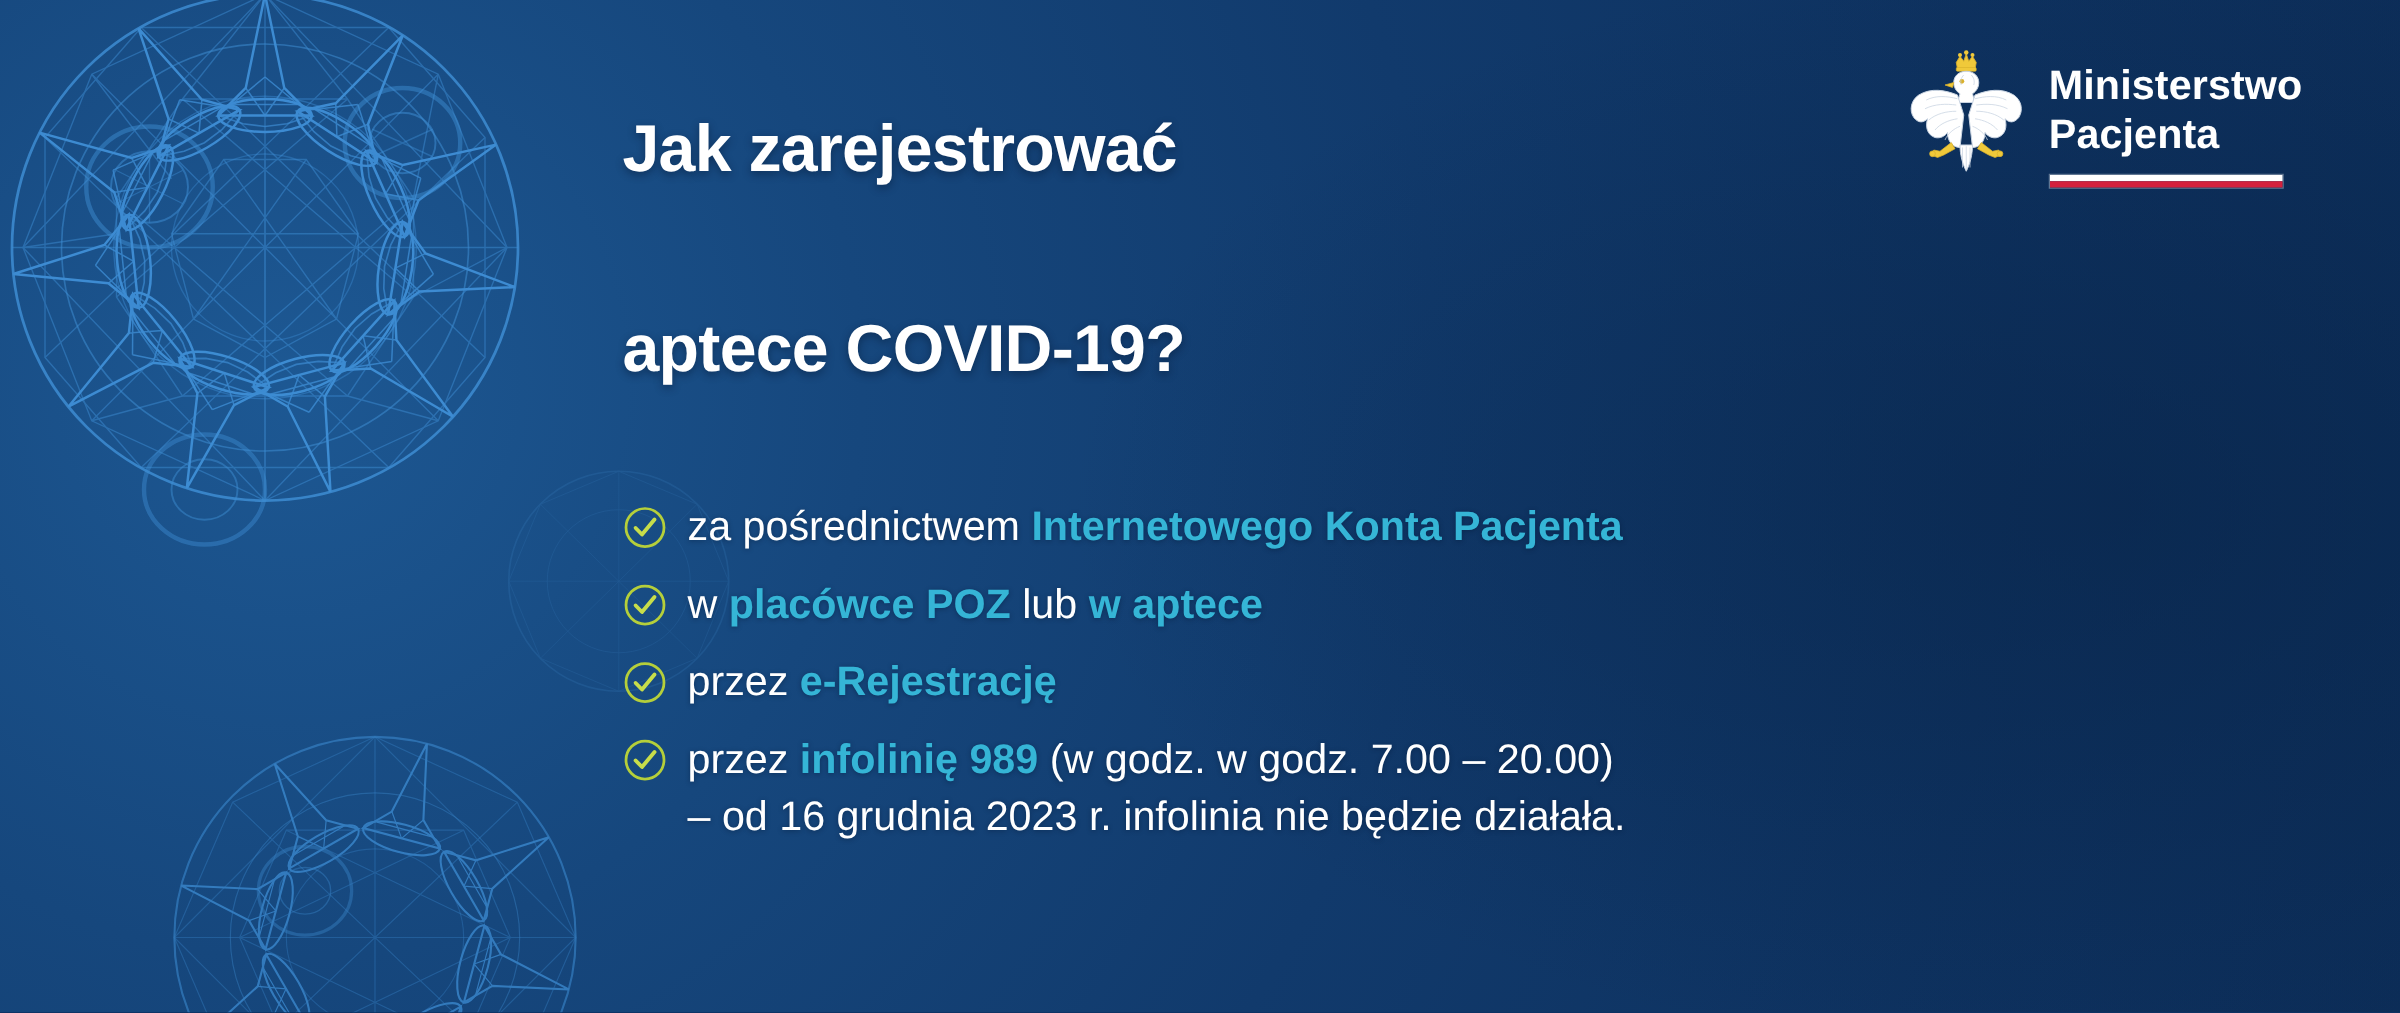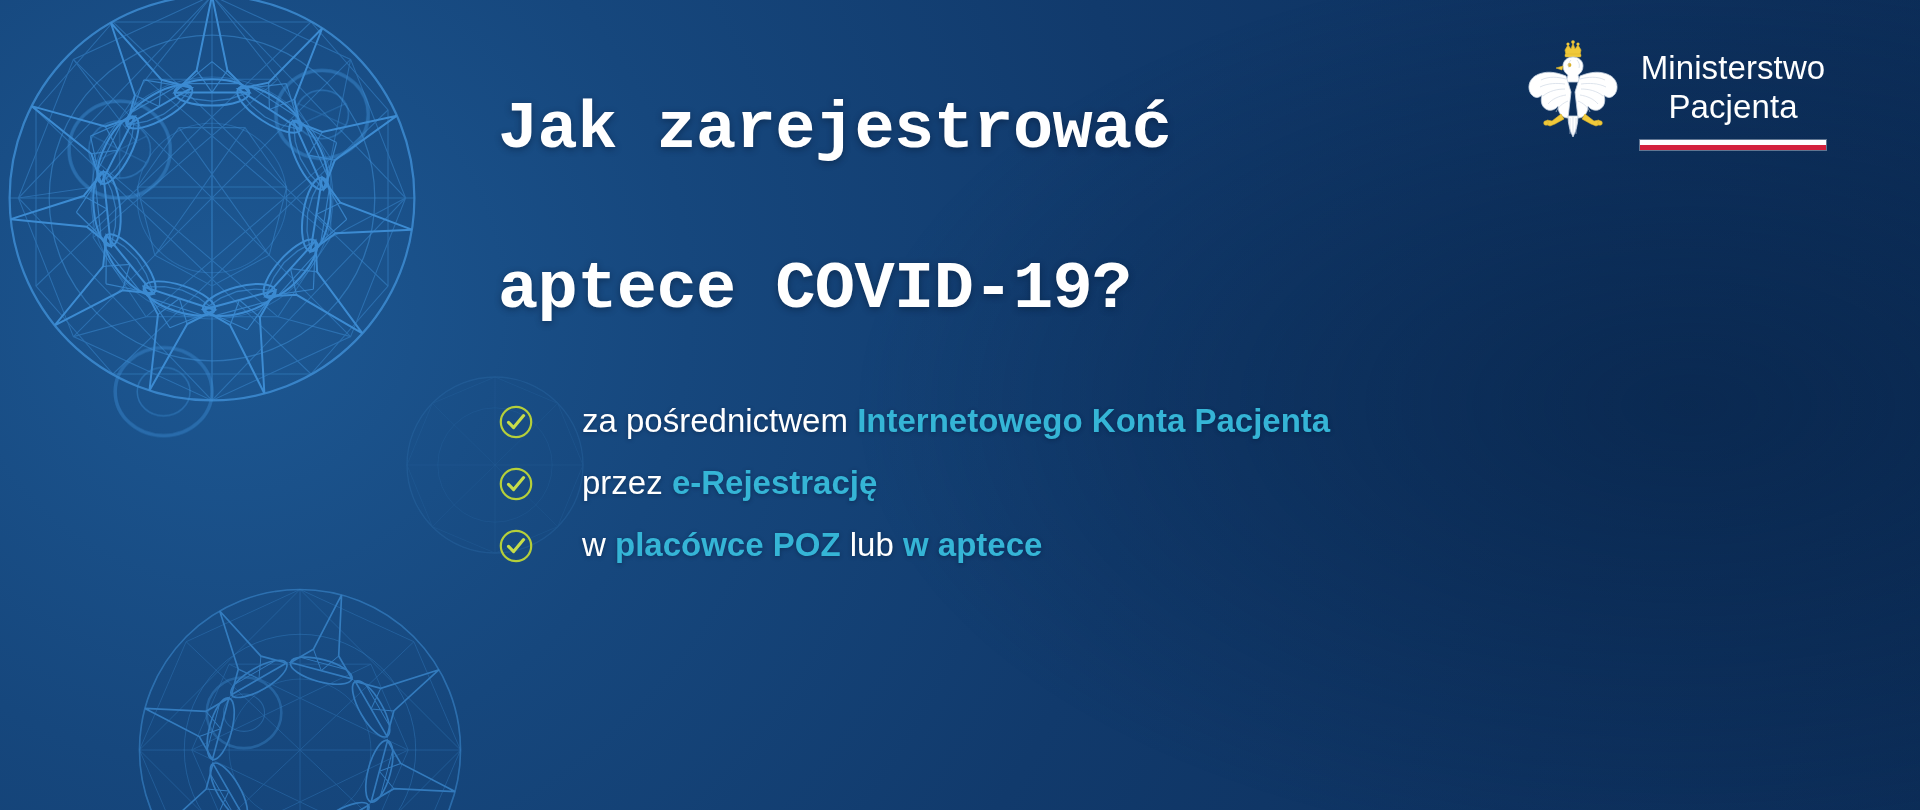--- a/index.html
+++ b/index.html
@@ -40,41 +40,39 @@
   .virus-lower { left: 20px;  top: 470px;  width: 560px; height: 560px; opacity: 0.72; }
   .virus-ghost { left: 330px; top: 300px;  width: 330px; height: 330px; opacity: 0.30; }
 
   
   .headline {
     position: absolute;
     left: 498px;
     top: 44px;
     width: 980px;
     color: #ffffff;
-    font-size: 67px;
+    font-size: 53px;
     line-height: 80px;
     font-weight: bold;
     letter-spacing: -0.6px;
     text-shadow: 0 2px 7px rgba(4,20,44,0.45);
-    font-family: Liberation Mono, monospace;
   }
   .headline .hl-accent { color: #ffffff; }
 
   
   .bullets {
     position: absolute;
     left: 498px;
     top: 398px;
     width: 1020px;
   }
   .bullet-row {
     display: flex;
     align-items: flex-start;
     margin-bottom: 16px;
-    gap: 32px;
   }
   .bullet-row:last-child { margin-bottom: 0; }
   .check-icon {
     flex: 0 0 auto;
     width: 36px;
     height: 36px;
     margin-top: 6px;
     margin-right: 16px;
   }
   .check-icon svg { display: block; width: 36px; height: 36px; }
@@ -105,24 +103,23 @@
   .logo-eagle { width: 96px; height: 112px; flex: 0 0 auto; }
   .logo-eagle svg { display: block; }
   .logo-wordmark {
     margin-left: 18px;
     padding-top: 12px;
   }
   .logo-line {
     color: #ffffff;
     font-size: 33px;
     line-height: 39px;
-    font-weight: normal;
+    font-weight: bold;
     letter-spacing: 0.1px;
     white-space: nowrap;
-    text-align: center;
   }
   .flag-bar {
     margin-top: 13px;
     width: 188px;
     height: 12px;
     border: 1px solid rgba(255,255,255,0.35);
     box-sizing: border-box;
   }
   .flag-white { height: 50%; background: #ffffff; }
   .flag-red   { height: 50%; background: #d4213d; }
@@ -305,33 +302,42 @@
       <span class="bullet-text"><span>za pośrednictwem </span><span class="em">Internetowego Konta Pacjenta</span></span>
     </li>
 
     <li class="bullet-row">
       <span class="check-icon">
         <svg viewBox="0 0 36 36" xmlns="http://www.w3.org/2000/svg">
           <circle cx="18" cy="18" r="15.2" fill="none" stroke="#b5cf3a" stroke-width="2.2"></circle>
           <path d="M10.5,18.4 L15.6,23.6 L25.6,11.6" fill="none" stroke="#c7dd4a" stroke-width="3.1" stroke-linecap="round" stroke-linejoin="round"></path>
         </svg>
       </span>
-      <span class="bullet-text"><span>przez </span><span class="em">e-Rejestrację</span></span>
+      <span class="bullet-text"><span>w </span><span class="em">placówce POZ</span><span> lub </span><span class="em">w aptece</span></span>
     </li>
 
     <li class="bullet-row">
       <span class="check-icon">
         <svg viewBox="0 0 36 36" xmlns="http://www.w3.org/2000/svg">
           <circle cx="18" cy="18" r="15.2" fill="none" stroke="#b5cf3a" stroke-width="2.2"></circle>
           <path d="M10.5,18.4 L15.6,23.6 L25.6,11.6" fill="none" stroke="#c7dd4a" stroke-width="3.1" stroke-linecap="round" stroke-linejoin="round"></path>
         </svg>
       </span>
-      <span class="bullet-text"><span>w </span><span class="em">placówce POZ</span><span> lub </span><span class="em">w aptece</span></span>
+      <span class="bullet-text"><span>przez </span><span class="em">e-Rejestrację</span></span>
     </li>
 
+    <li class="bullet-row">
+      <span class="check-icon">
+        <svg viewBox="0 0 36 36" xmlns="http://www.w3.org/2000/svg">
+          <circle cx="18" cy="18" r="15.2" fill="none" stroke="#b5cf3a" stroke-width="2.2"></circle>
+          <path d="M10.5,18.4 L15.6,23.6 L25.6,11.6" fill="none" stroke="#c7dd4a" stroke-width="3.1" stroke-linecap="round" stroke-linejoin="round"></path>
+        </svg>
+      </span>
+      <span class="bullet-text"><span>przez </span><span class="em">infolinię 989</span><span> (w godz. w godz. 7.00 – 20.00)</span><span class="bullet-subline">– od 16 grudnia 2023 r. infolinia nie będzie działała.</span></span>
+    </li>
 
   </ul>
 
   <div class="logo">
     <span class="logo-eagle">
       <svg viewBox="0 0 96 112" xmlns="http://www.w3.org/2000/svg">
 
         <g>
           <path d="M40,14 L43,9 L46,13 L48,7 L50,13 L53,9 L56,14 L55,19 L41,19 Z" fill="#f0c93a" stroke="#d9b02c" stroke-width="0.7"></path>
           <circle cx="43" cy="8" r="1.6" fill="#f0c93a"></circle>

